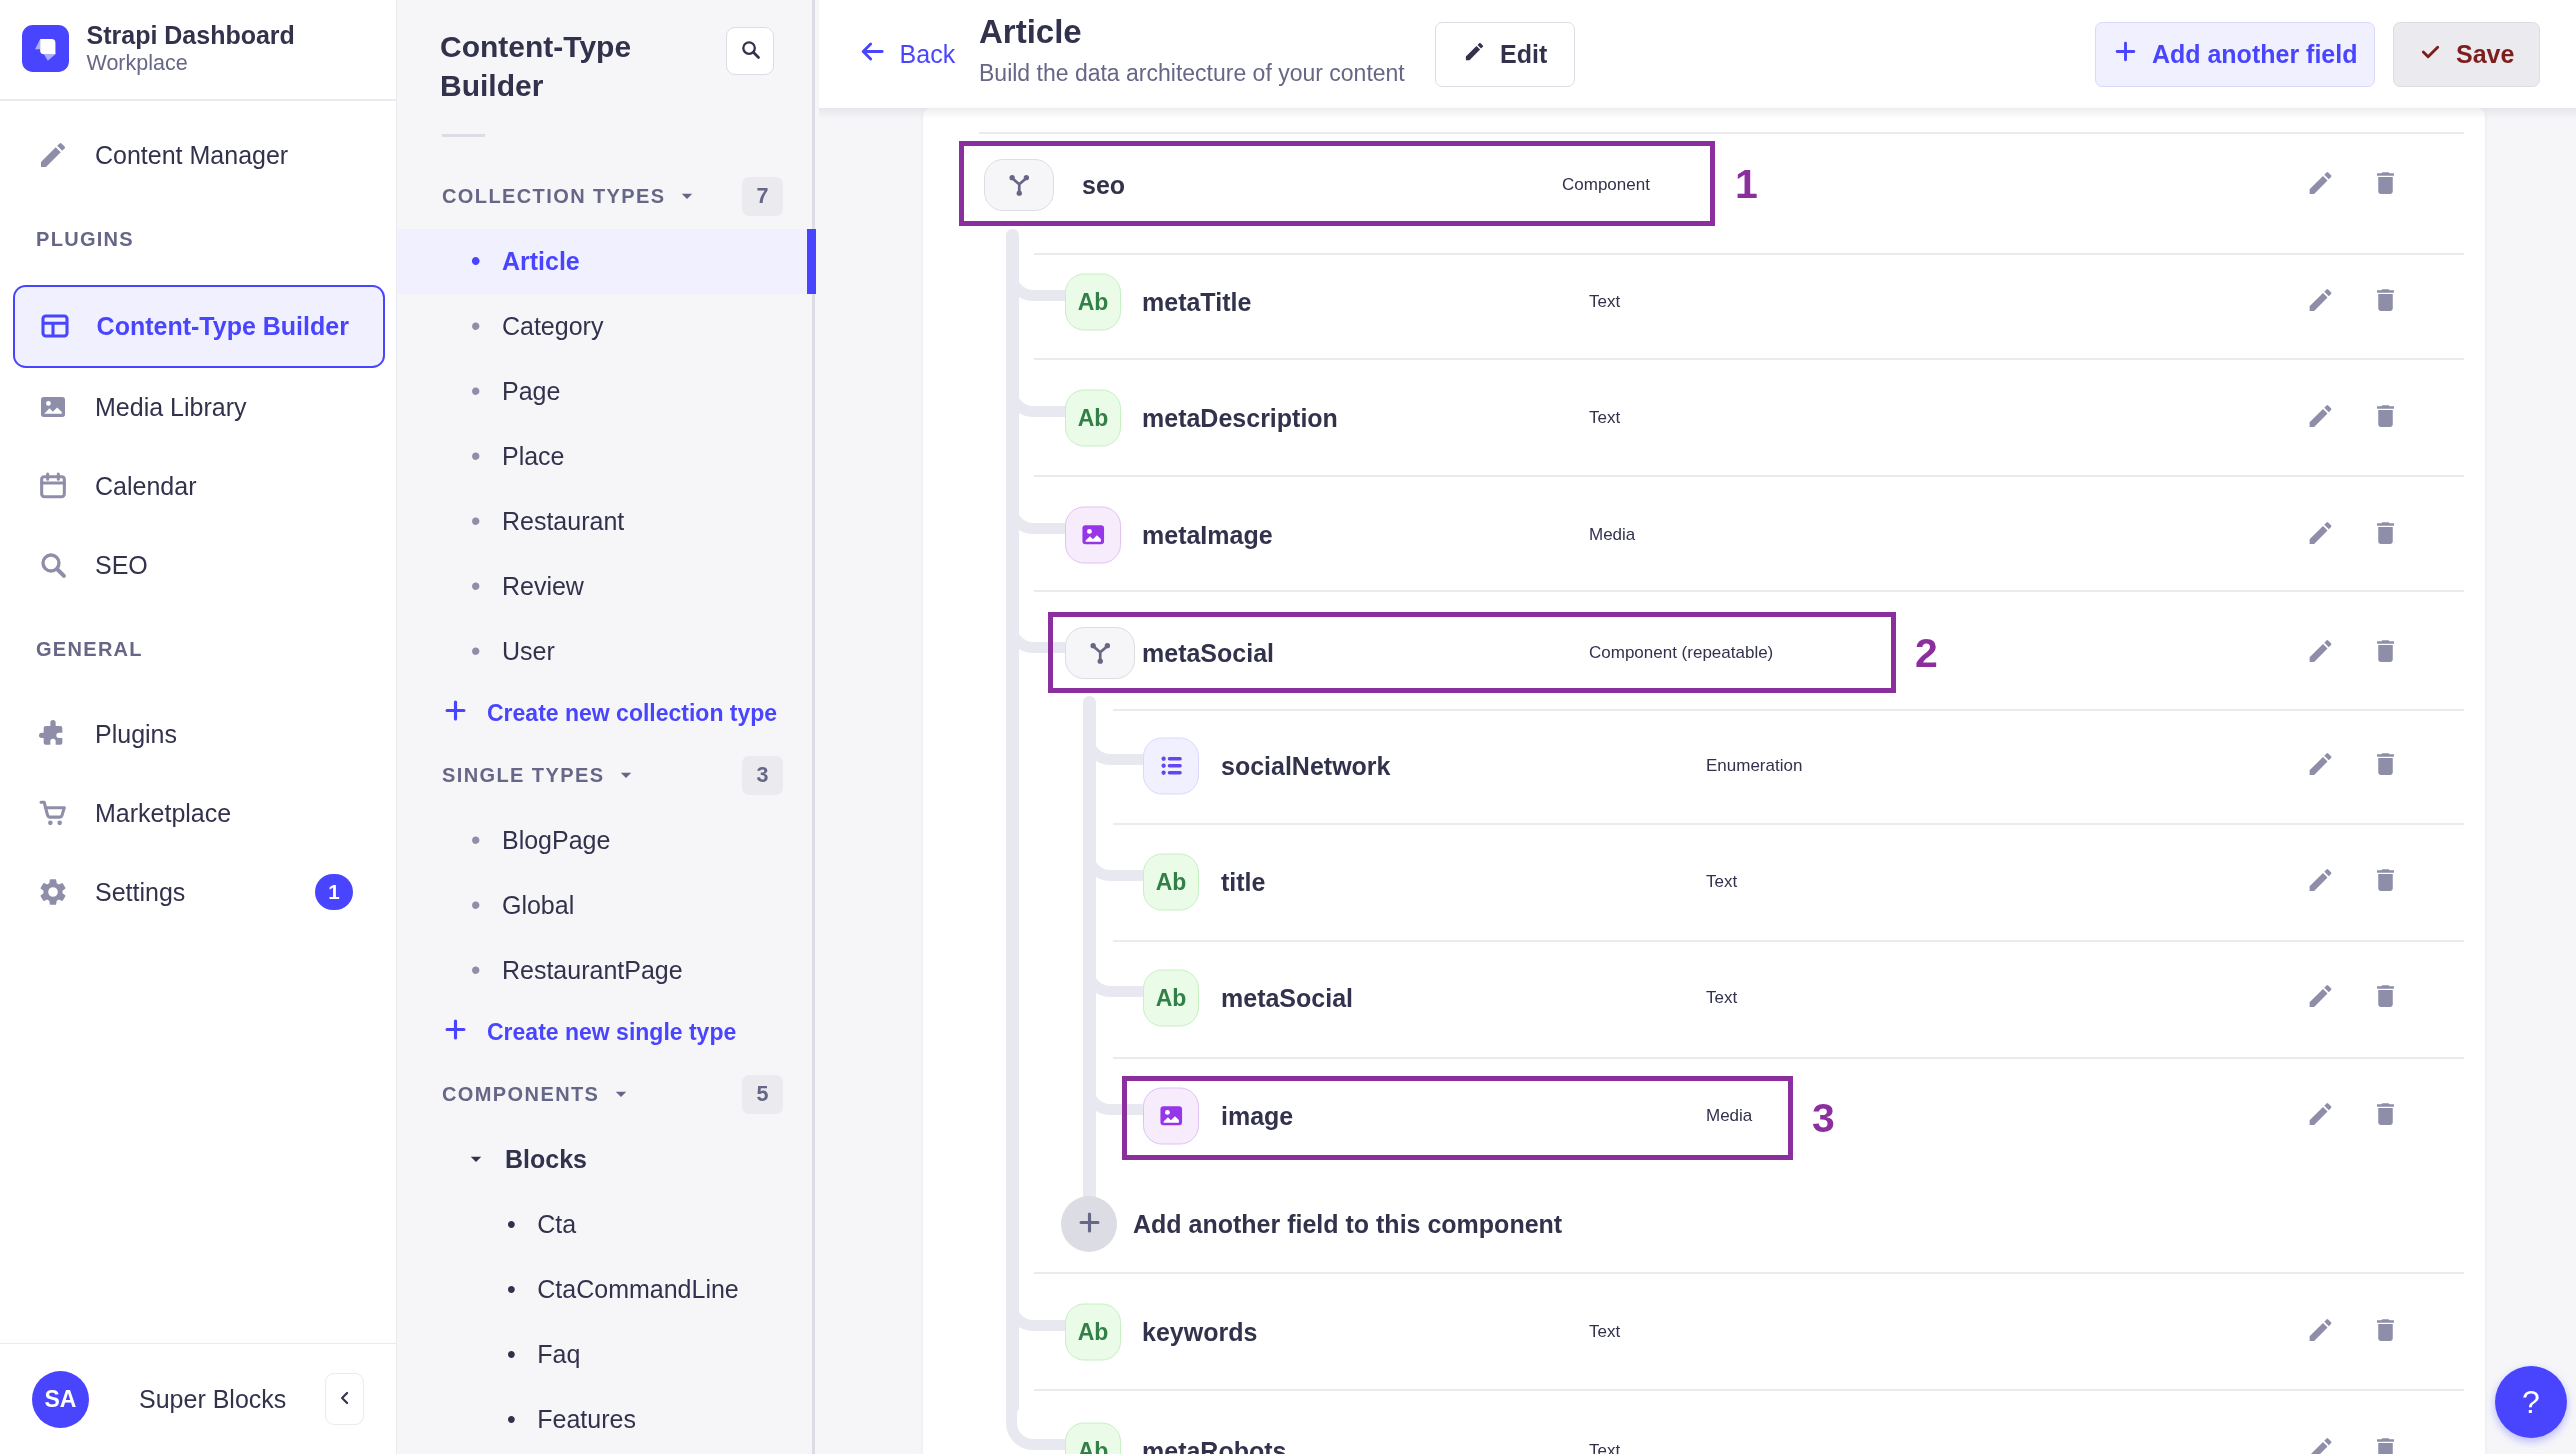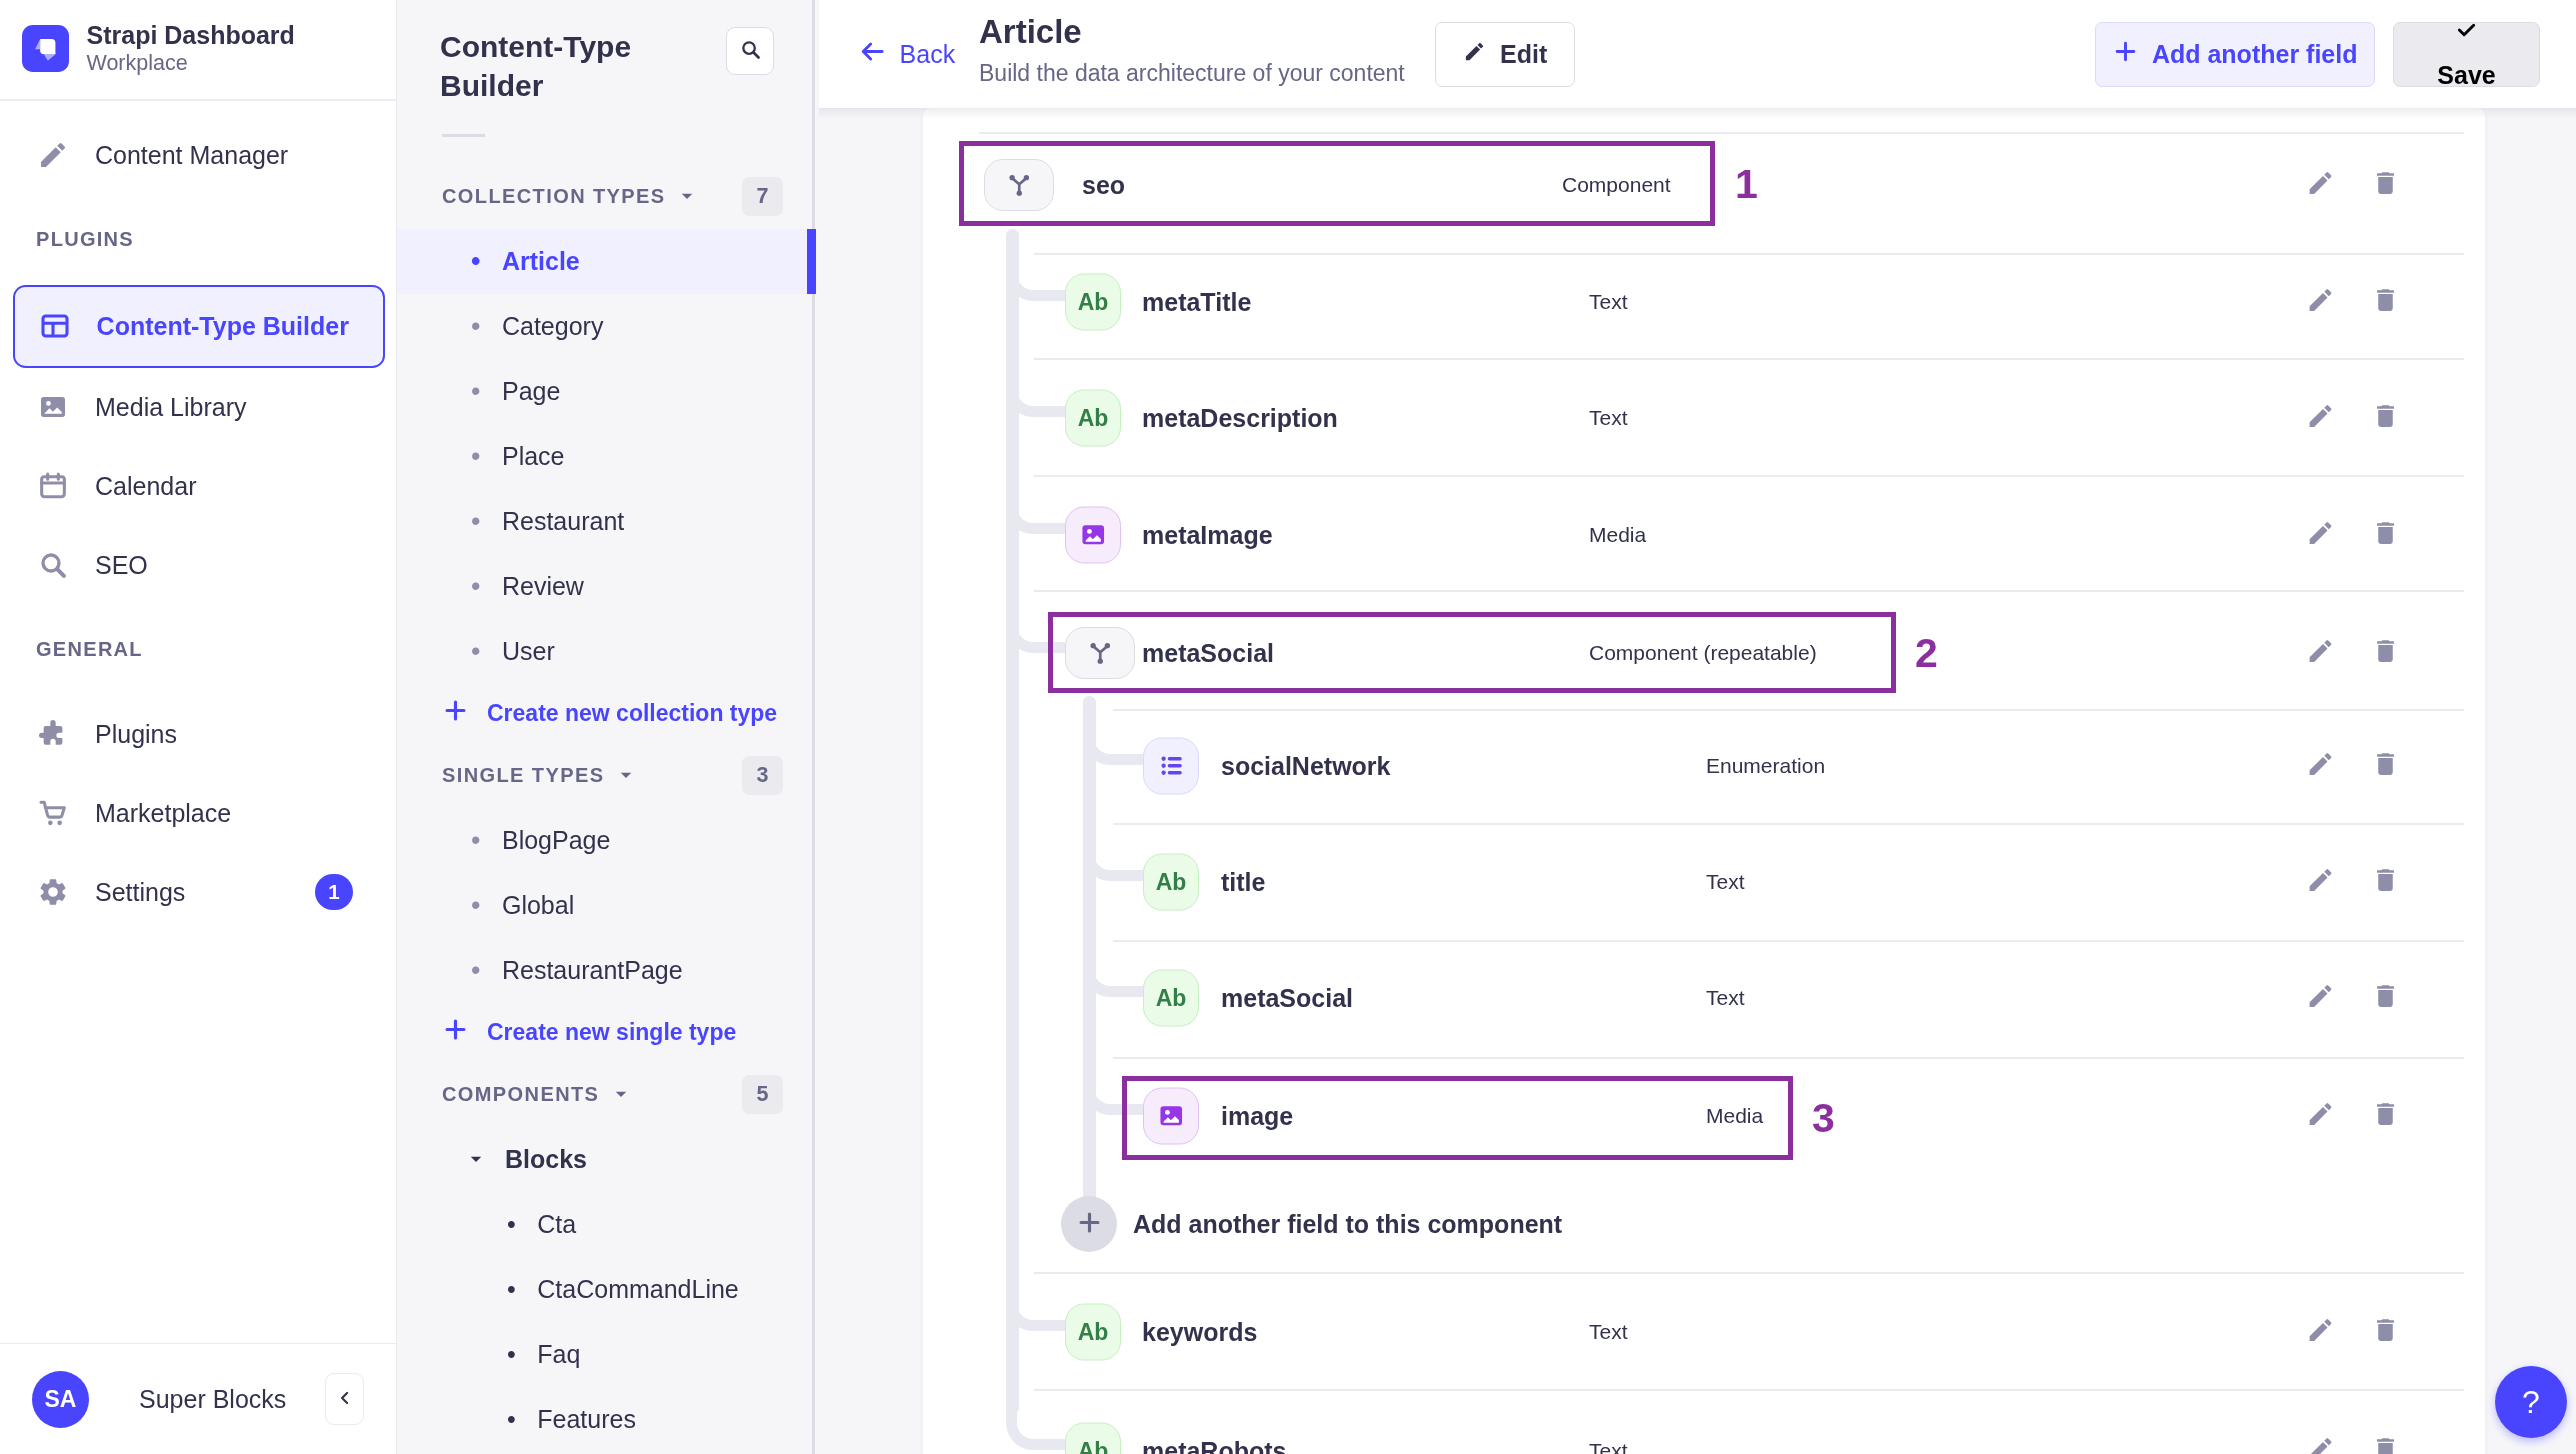--- a/index.html
+++ b/index.html
@@ -74,42 +74,42 @@
   .page-title-block { position:absolute; left:160px; top:12.6px; }
   .page-title { font-size:33px; font-weight:700; color:#32324d; }
   .page-subtitle { font-size:23px; color:#666687; margin-top:9px; }
   .btn { display:flex; align-items:center; justify-content:center; gap:14.4px; height:65px;
          border-radius:7.2px; font-size:25px; font-weight:600; cursor:pointer; }
   .btn-edit { position:absolute; left:616px; top:21.5px; width:140px; background:#fff;
               border:1.8px solid #dcdce4; color:#32324d; }
   .btn-add { position:absolute; right:201px; top:21.5px; width:280px; background:#f0f0ff;
              border:1.8px solid #d9d8ff; color:#4945ff; }
   .btn-save { position:absolute; right:36px; top:21.5px; width:147px; background:#eaeaef;
-              border:1.8px solid #dcdce4; color:#000000;flex-direction:column; }
+              border:1.8px solid #dcdce4; color:#7f1d1d; }
 
   .content { position:absolute; left:819px; top:108px; right:0; bottom:0; background:#f6f6f9; }
   .content::before { content:""; position:absolute; left:0; top:0; right:0; height:10.8px;
                      background:linear-gradient(rgba(33,33,82,0.08), rgba(33,33,82,0)); z-index:5; }
   .card { position:absolute; left:104px; top:0; width:1562px; bottom:0; background:#fff;
           border-radius:7.2px 7.2px 0 0; box-shadow:0 1.8px 5.4px rgba(33,33,52,0.06); overflow:hidden; }
   .rows { position:absolute; inset:0; }
   .list-divider { position:absolute; height:1.8px; background:#eaeaef; }
   .tree-line { position:absolute; width:12.6px; background:#e8e8f0; border-radius:6.3px; }
   .tree-elbow { position:absolute; border-left:11.7px solid #e8e8f0; border-bottom:11.7px solid #e8e8f0;
                 border-bottom-left-radius:27px; }
   .field-row { position:absolute; left:0; right:0; height:117px; }
   .icon-box { position:absolute; top:50%; transform:translateY(-50%); border-radius:19px;
               display:flex; align-items:center; justify-content:center; }
   .icon-box.t-component { width:70px; height:52px; background:#f6f6f9; border:1.8px solid #dcdce4; color:#666687; }
   .icon-box.t-text { width:56px; height:57px; background:#eafbe7; border:1.8px solid #c6f0c2;
                      color:#328048; font-size:23px; font-weight:700; }
   .icon-box.t-media { width:56px; height:57px; background:#f6ecfc; border:1.8px solid #e0c1f4; color:#9736e8; }
   .icon-box.t-enumeration { width:56px; height:57px; background:#f0f0ff; border:1.8px solid #d9d8ff; color:#6545ee; }
   .field-name { position:absolute; top:50%; transform:translateY(-50%); font-size:25px; font-weight:700; color:#32324d; }
-  .field-type { position:absolute; top:50%; transform:translateY(-50%); font-size:21px; color:#32324d; }
+  .field-type { position:absolute; top:50%; transform:translateY(-50%); font-size:17px; color:#32324d; }
   .row-action { position:absolute; top:50%; transform:translateY(-50%); width:39px; height:39px;
                 display:flex; align-items:center; justify-content:center; color:#8e8ea9;
                 background:none; border:none; cursor:pointer; }
   .add-field-row { position:absolute; left:0; right:0; height:117px; }
   .add-circle { position:absolute; top:50%; transform:translateY(-50%); width:56px; height:56px;
                 border-radius:50%; background:#dcdce4; border:none; color:#666687;
                 display:flex; align-items:center; justify-content:center; cursor:pointer; }
   .add-label { position:absolute; top:50%; transform:translateY(-50%); font-size:25px; font-weight:600; color:#32324d; }
 
   .anno-box { position:absolute; border:5.4px solid #8b2f9e; pointer-events:none; z-index:8; }

